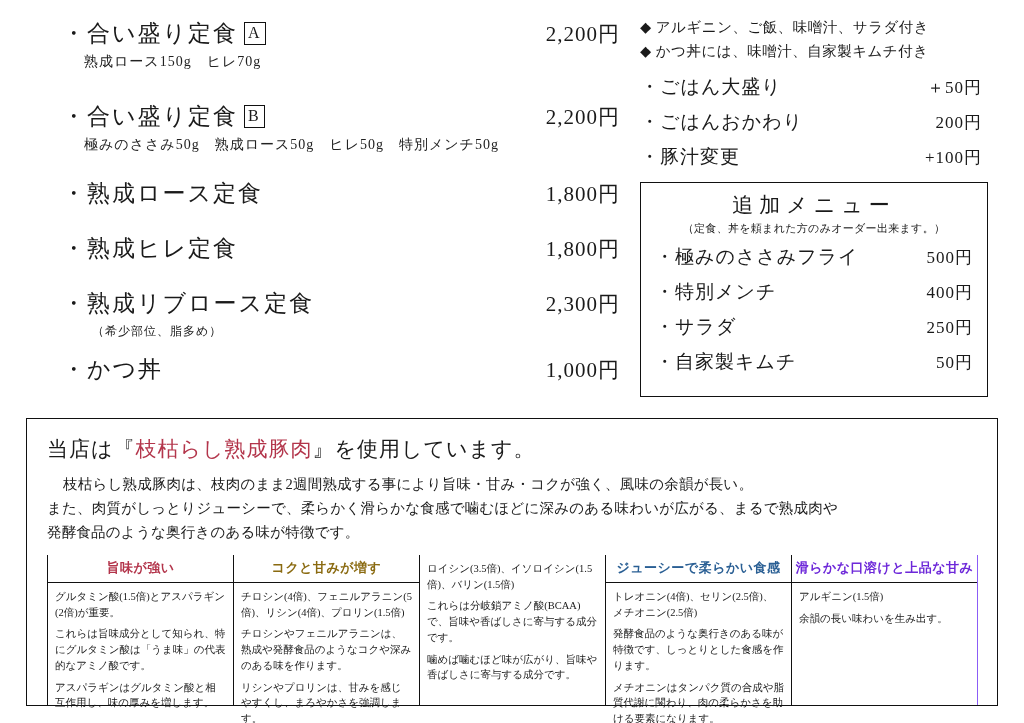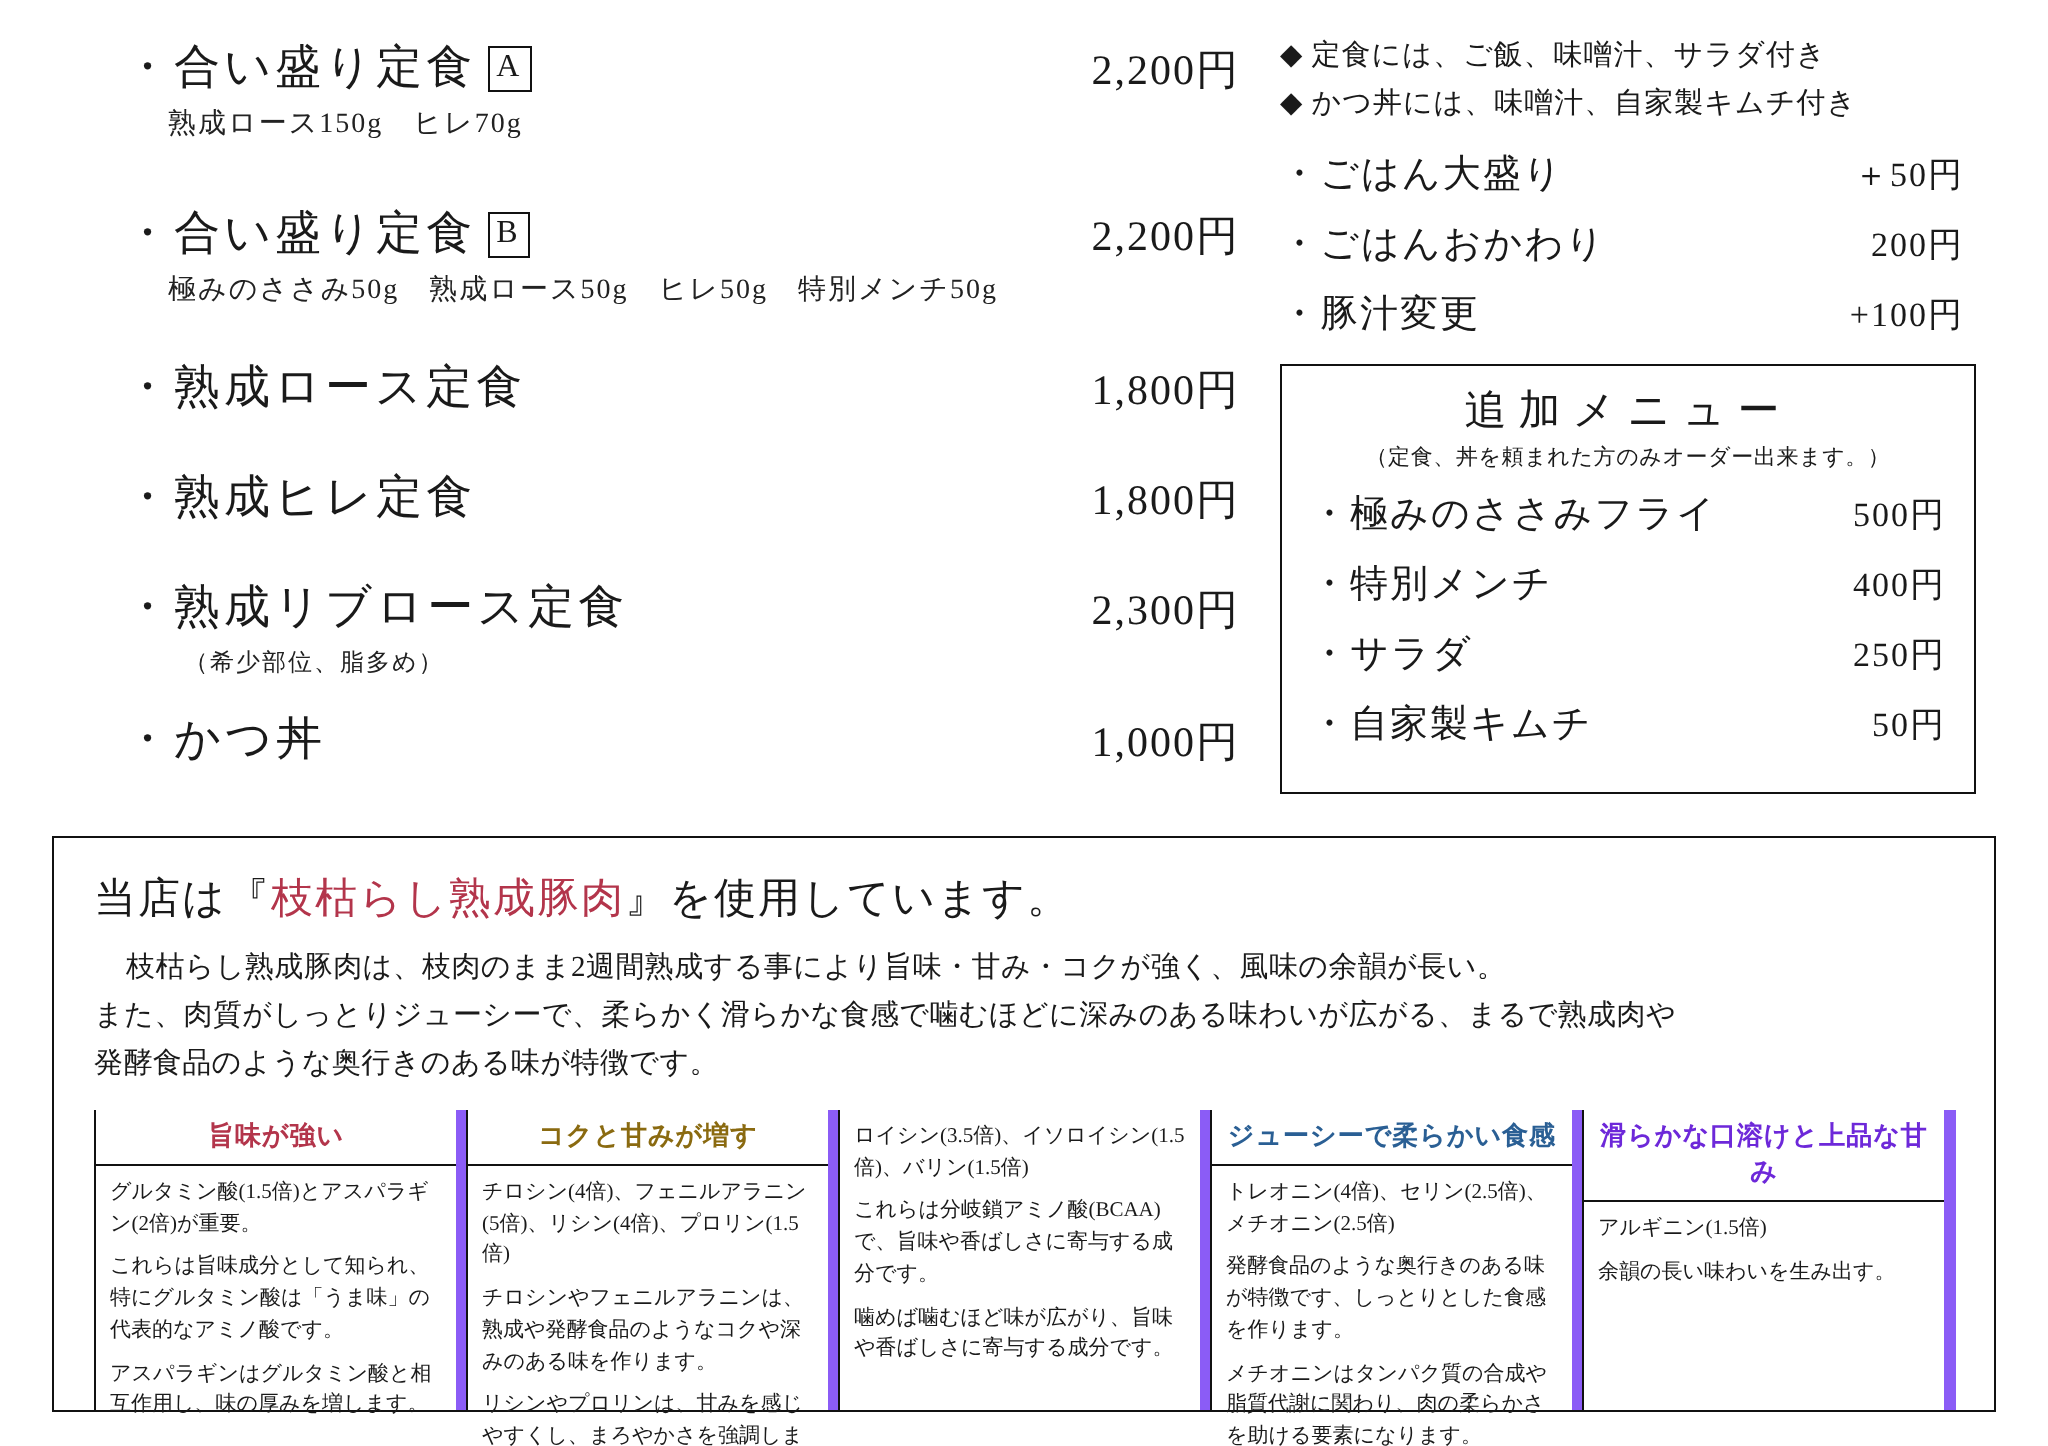--- a/index.html
+++ b/index.html
@@ -37,21 +37,21 @@
   }
   .menu-right {
     width: 352px;
     box-sizing: border-box;
     padding-left: 4px;
   }
 
   
   .mrow {
     display: flex;
-    align-items: flex-end;
+    align-items: center;
     justify-content: space-between;
   }
   .mname {
     font-size: 23px;
     letter-spacing: 2px;
     white-space: nowrap;
   }
   .price {
     font-size: 21px;
     letter-spacing: 1px;
@@ -161,21 +161,21 @@
   .panel-body .indent { display: inline-block; width: 16px; }
 
   .cards {
     display: flex;
     flex-direction: row;
     height: 150px;
   }
   .card {
     flex: 1;
     border-left: 1px solid #111;
-    border-right: 6px solid #8b5cf6;
+    border-right: 1px solid #8b5cf6;
     margin-right: -1px;
     box-sizing: border-box;
     padding: 0;
   }
   .card:first-child { }
   .card-title {
     text-align: center;
     font-size: 13px;
     font-weight: bold;
     letter-spacing: 0.5px;
@@ -245,21 +245,21 @@
 
       <div class="mrow">
         <div class="mname">・かつ丼</div>
         <div class="price">1,000円</div>
       </div>
 
     </div>
 
     <div class="menu-right">
 
-      <div class="note">◆ 定食には、ご飯、味噌汁、サラダ付き</div>
+      <div class="note">◆ アルギニン、ご飯、味噌汁、サラダ付き</div>
       <div class="note">◆ かつ丼には、味噌汁、自家製キムチ付き</div>
 
       <div style="height:8px"></div>
 
       <div class="rrow">
         <div class="rname">・ごはん大盛り</div>
         <div class="rprice">＋50円</div>
       </div>
       <div class="rrow">
         <div class="rname">・ごはんおかわり</div>

